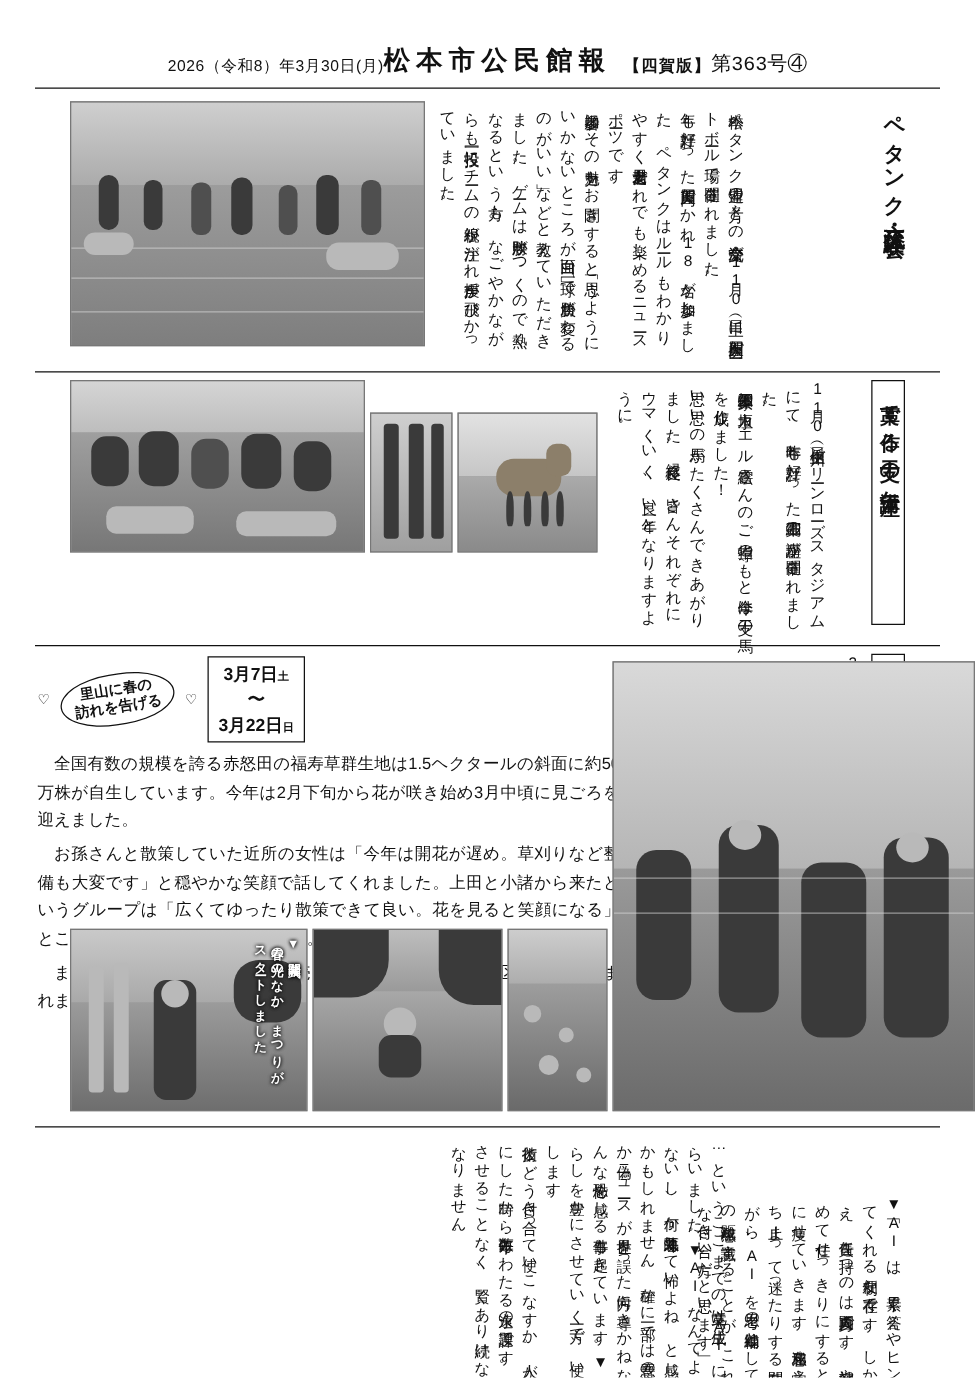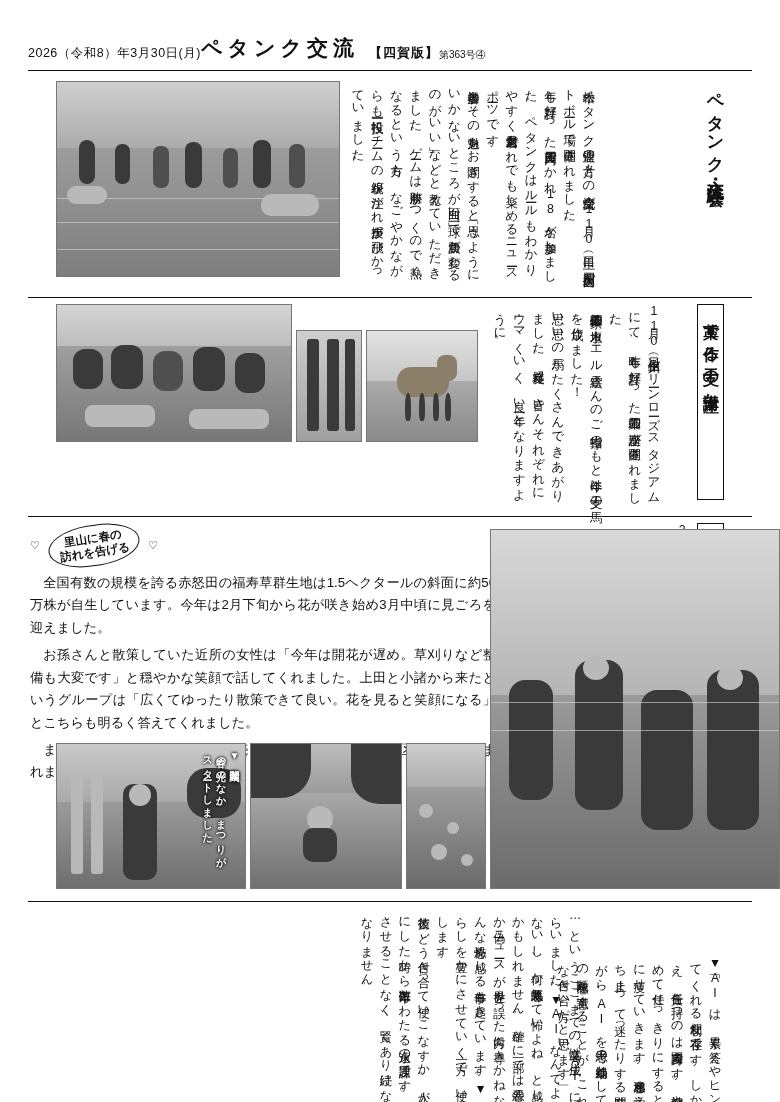--- a/index.html
+++ b/index.html
@@ -13,28 +13,28 @@
     overflow: hidden;
   }
   .page {
     position: relative;
     width: 780px; height: 1102px;
     padding: 34px 28px 18px 28px;
   }
 
   
   .masthead {
-    display:flex; align-items:flex-end; justify-content:flex-start;
+    display:flex; align-items:flex-end; justify-content:center;
     padding-bottom: 6px;
   }
   .masthead-date { font-size: 12.5px; letter-spacing: .5px; white-space:nowrap; }
   .masthead-center { display:flex; align-items:flex-end; gap:10px; }
   .masthead-title { font-size: 21px; font-weight:700; letter-spacing: 5px; }
   .masthead-edition { font-size: 13px; font-weight:700; letter-spacing:1px; }
-  .masthead-issue { font-size: 10px; white-space:nowrap; }
+  .masthead-issue { font-size: 16px; white-space:nowrap;font-family:Liberation Mono, monospace; }
   .rule { border-top: 1.6px solid #111; margin-top: 2px; }
 
   
   .vt {
     writing-mode: vertical-rl;
     text-orientation: upright;
     font-feature-settings: "vert";
     line-height: 1.55;
     letter-spacing: .5px;
   }
@@ -129,21 +129,21 @@
   .pt-list { display:flex; }
 </style>
 </head>
 <body>
 
 <div class="page">
 
   <div class="masthead">
     <div class="masthead-date">2026（令和8）年3月30日(月)</div>
     <div class="masthead-center">
-      <div class="masthead-title">ペタンク交流</div>
+      <div class="masthead-title">松本市公民館報</div>
       <div class="masthead-edition">【四賀版】</div>
     </div>
     <div class="masthead-issue">第363号④</div>
   </div>
   <div class="rule"></div>
 
   <div class="top-section">
 
     <div class="photo top-photo">
       <div class="sky" style="height:34%"></div>
@@ -216,20 +216,25 @@
 
   <hr class="sep">
 
   <div class="fukujuso" style="position:relative;height:216px">
 
     <div style="position:absolute;left:0;top:0;width:470px;">
       <div class="fuku-head">
         <span class="heart">♡</span>
         <div class="fuku-bubble">里山に春の<br>訪れを告げる</div>
         <span class="heart">♡</span>
+        <div class="fuku-dates">
+          <div><span>3月7日</span><span class="sub">土</span></div>
+          <div>〜</div>
+          <div><span>3月22日</span><span class="sub">日</span></div>
+        </div>
       </div>
       <div class="fuku-body">
         <p>全国有数の規模を誇る赤怒田の福寿草群生地は1.5ヘクタールの斜面に約50万株が自生しています。今年は2月下旬から花が咲き始め3月中頃に見ごろを迎えました。</p>
         <p>お孫さんと散策していた近所の女性は「今年は開花が遅め。草刈りなど整備も大変です」と穏やかな笑顔で話してくれました。上田と小諸から来たというグループは「広くてゆったり散策できて良い。花を見ると笑顔になる」とこちらも明るく答えてくれました。</p>
         <p>まつり期間中は物販や飲食の販売もあり、普段は静かな地区が活気に包まれました。</p>
       </div>
     </div>
 
     <div class="rose-col" style="display:flex;align-items:flex-start;gap:6px;">
       <div class="pt-list" style="height:212px">

